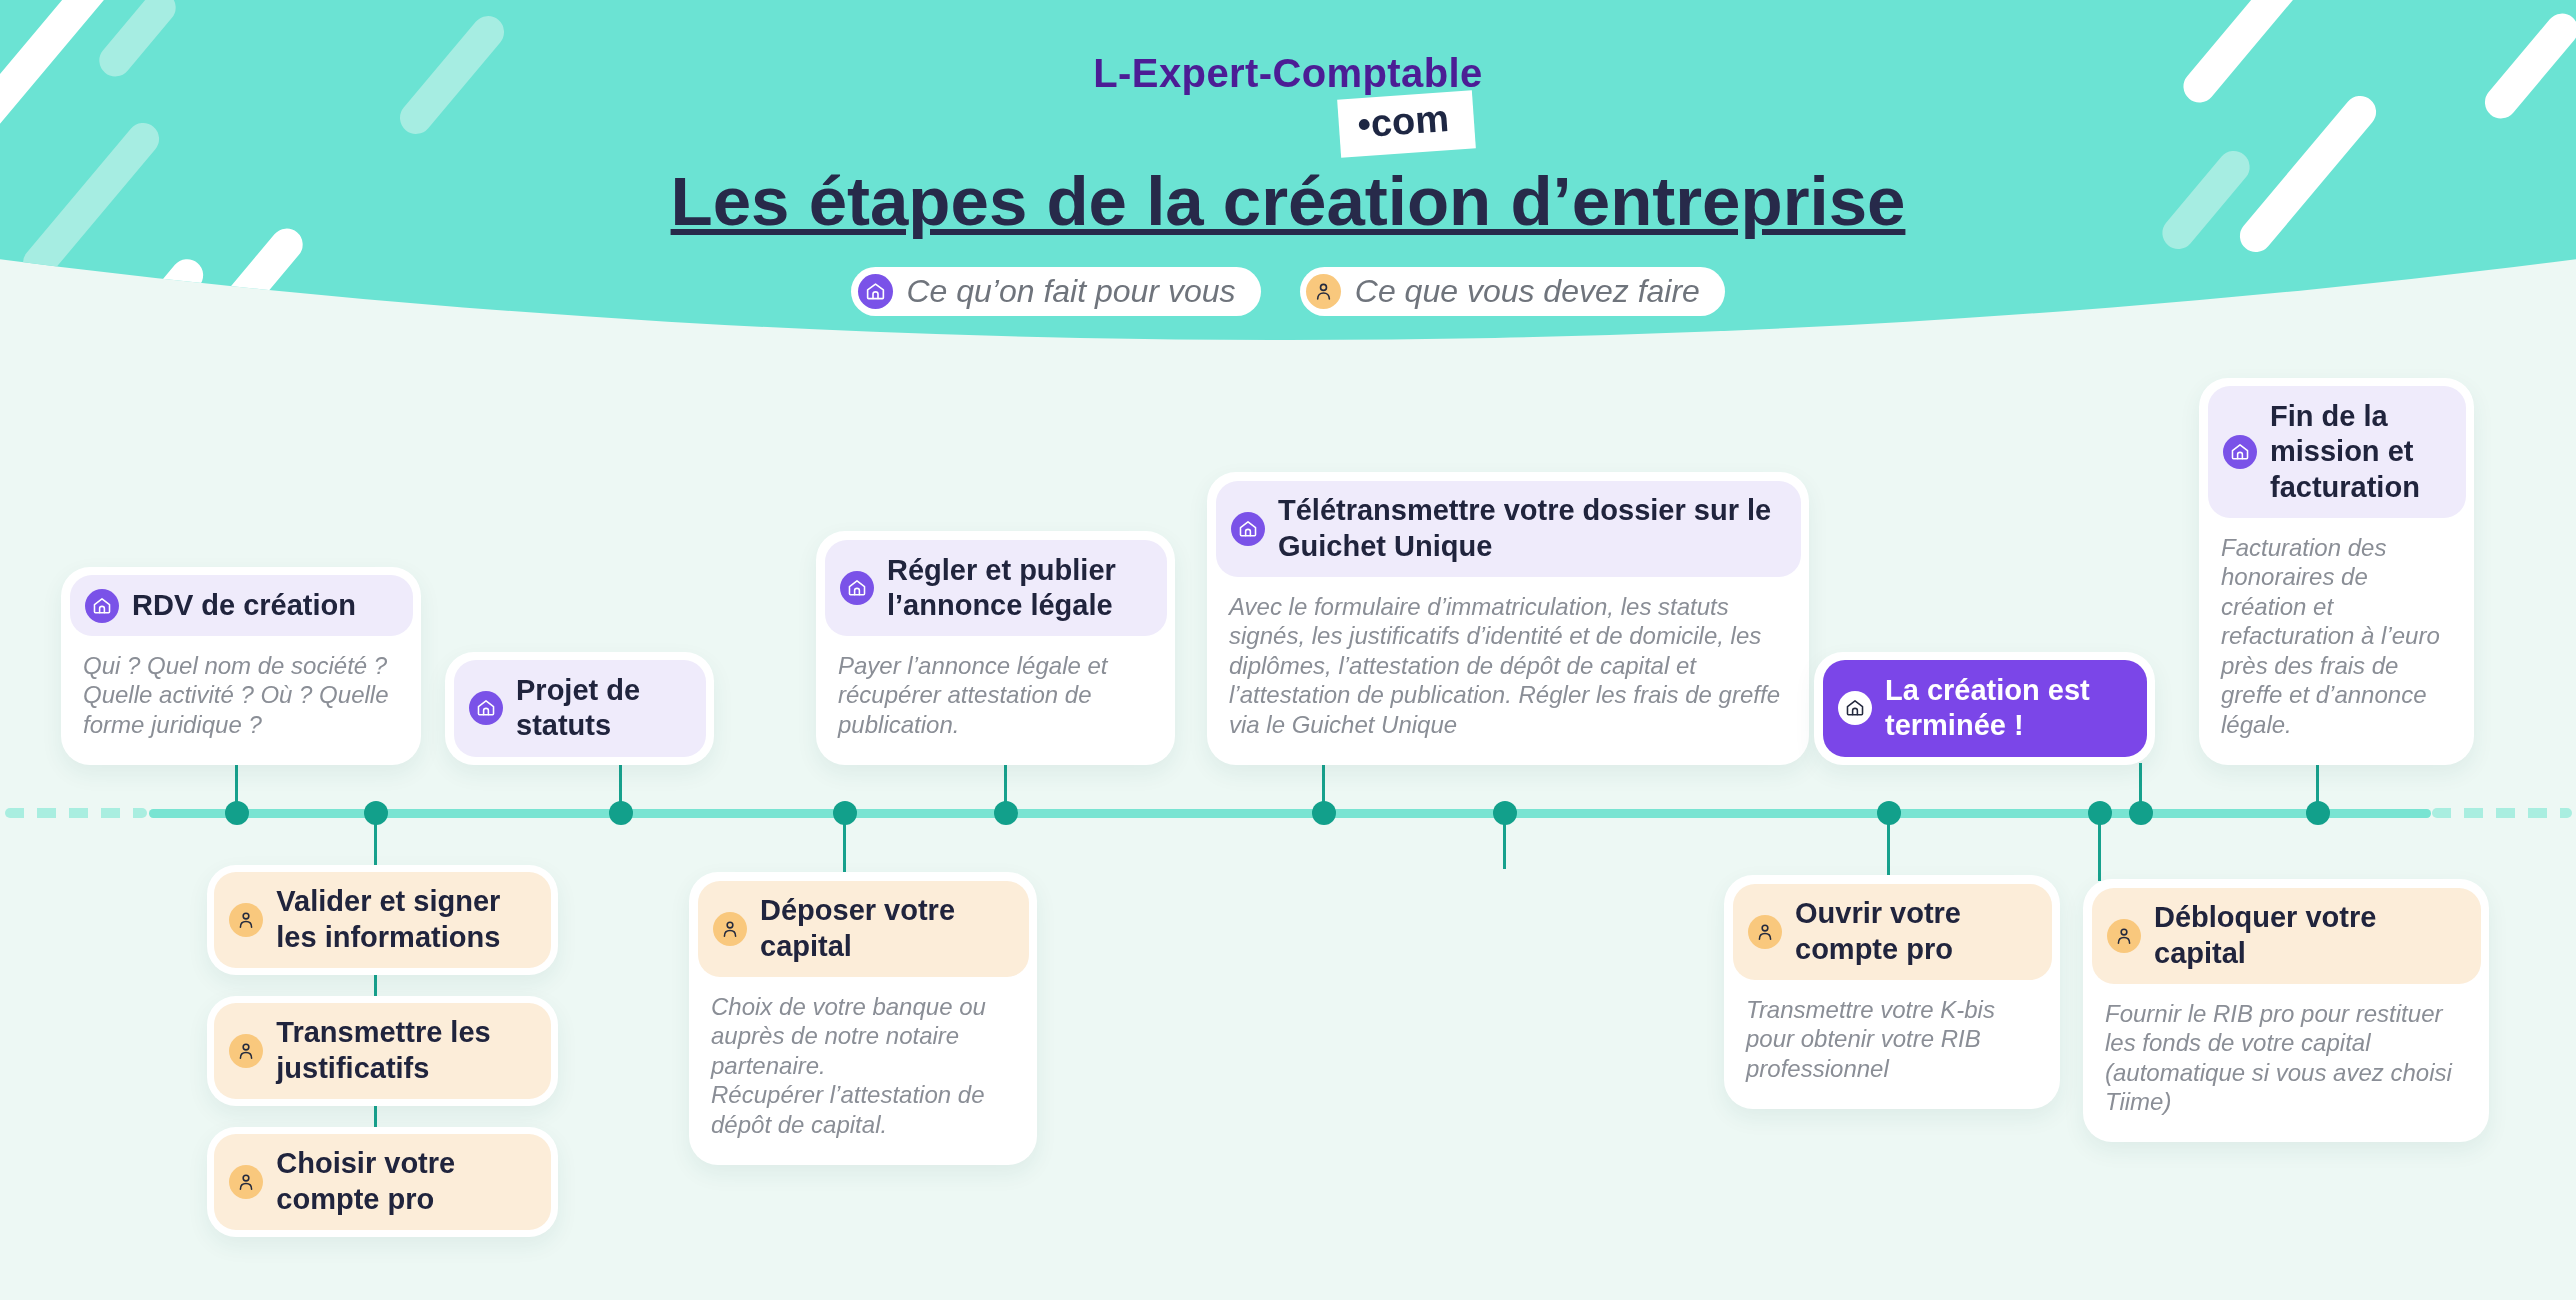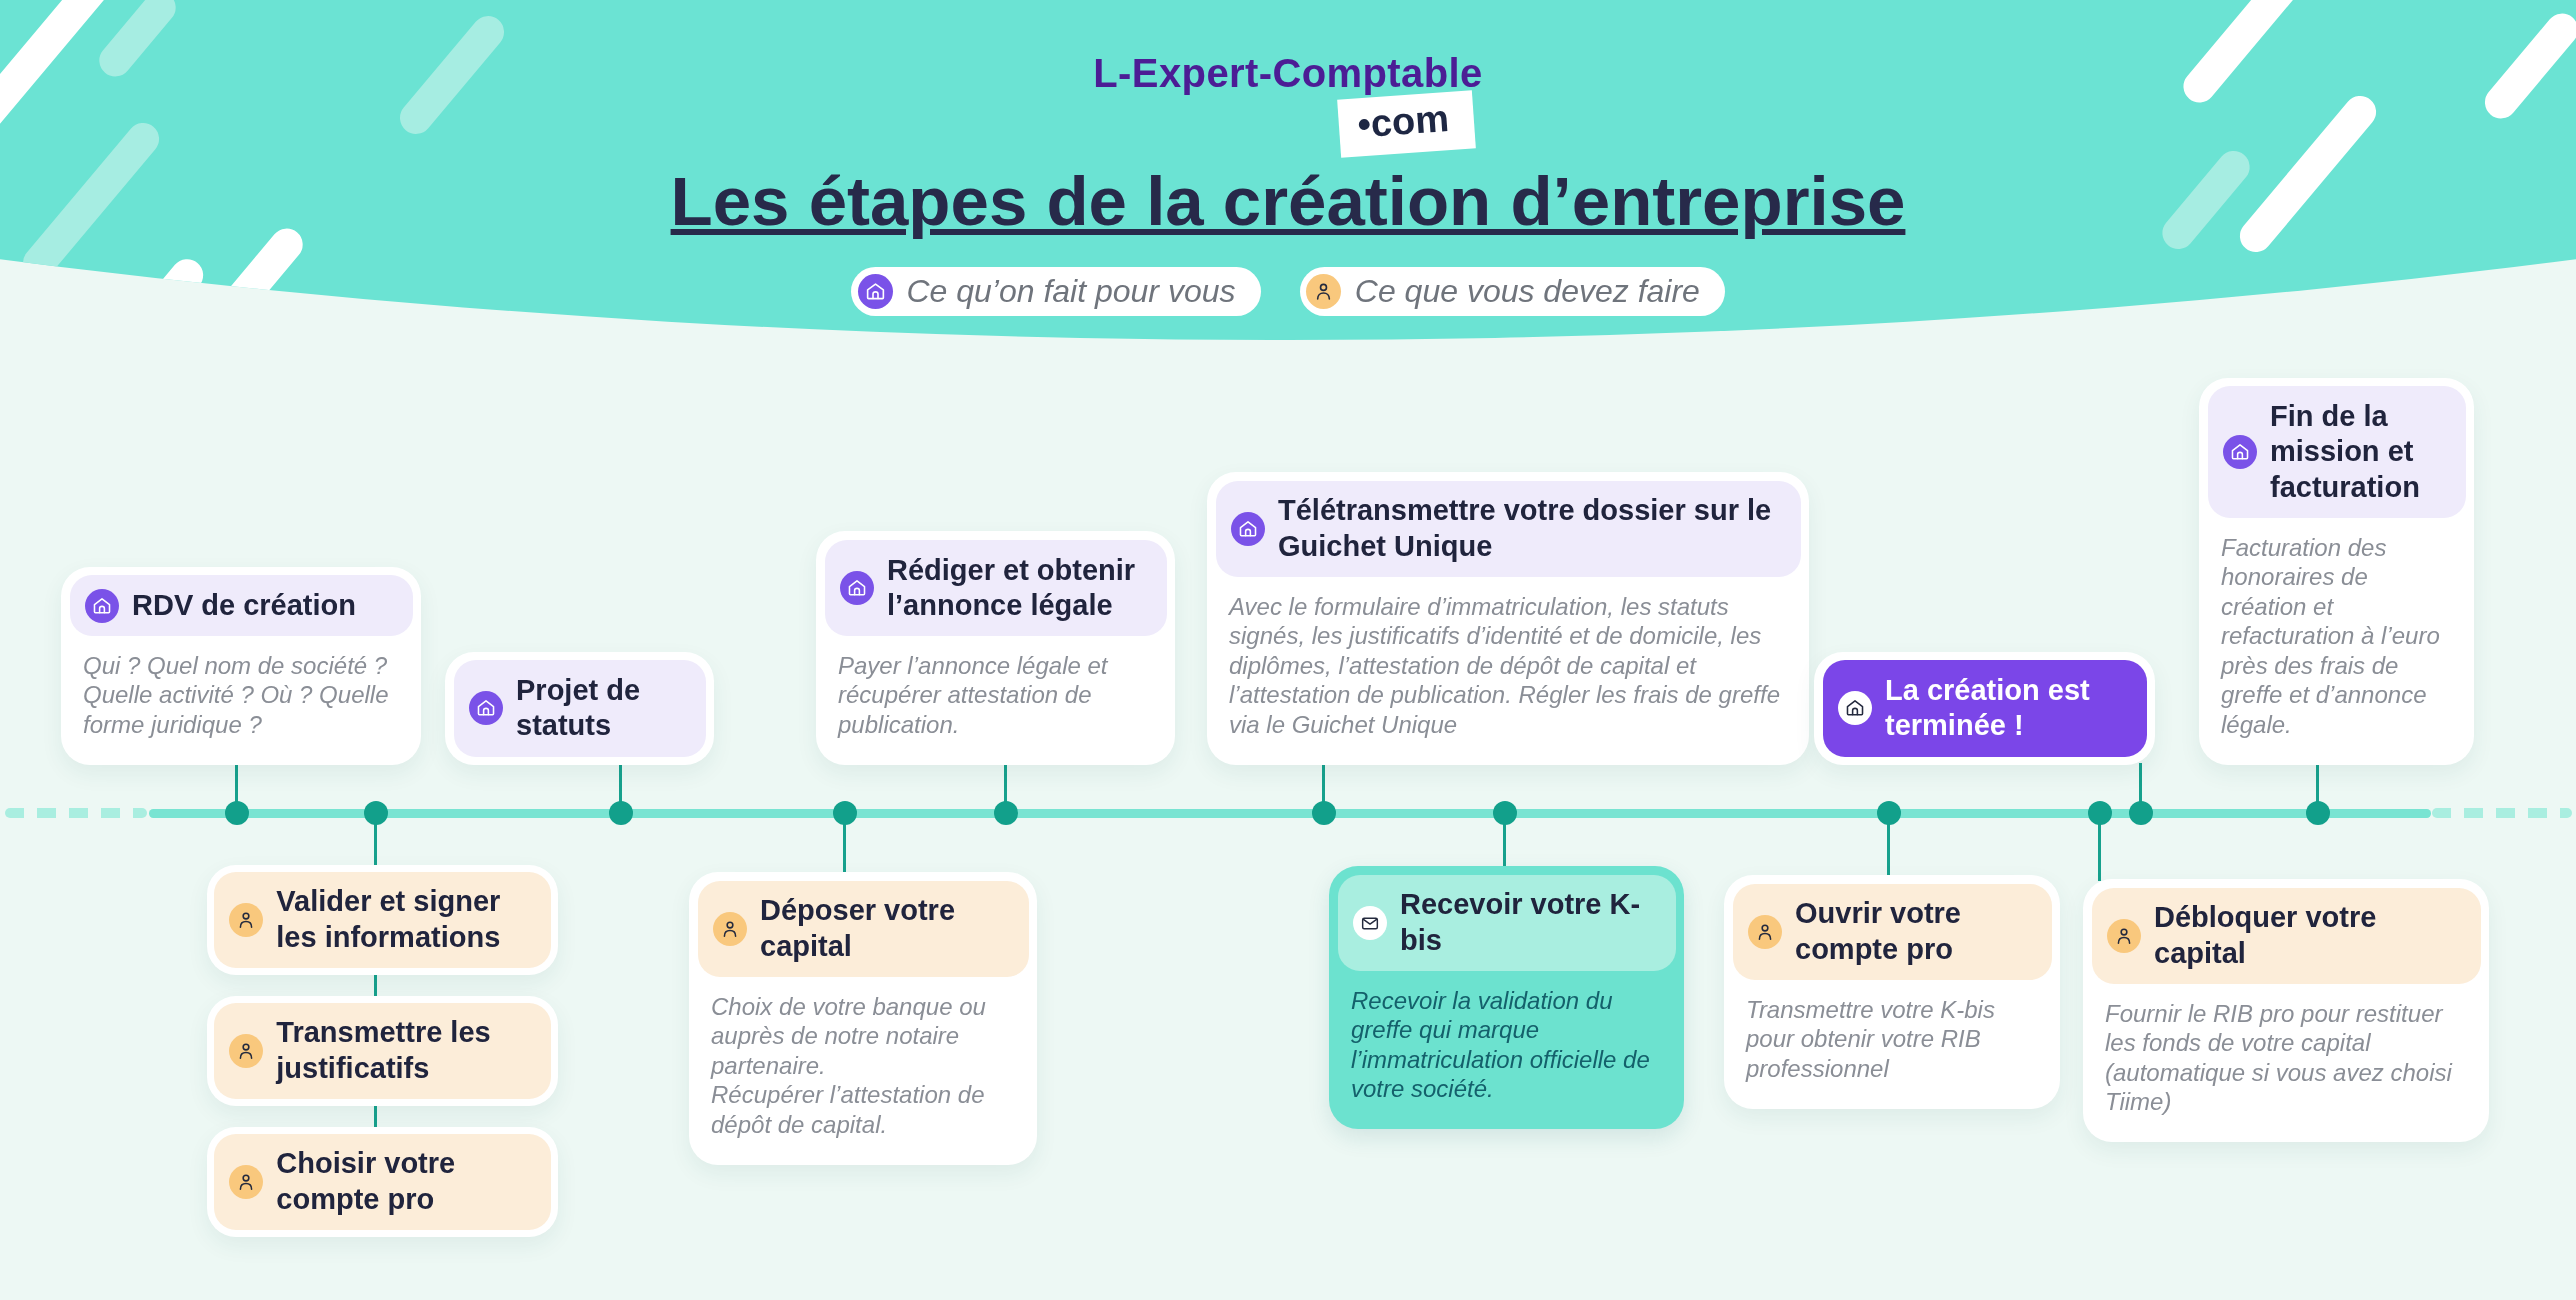--- a/index.html
+++ b/index.html
@@ -193,21 +193,21 @@
     </div>
   </div>
 
   <div class="card top" style="left:816px; width:359px;">
     <div class="head lav">
       <span class="circ purple c40">
         <svg width="22" height="22" viewBox="0 0 24 24">
             <use href="#ic-house"></use>
           </svg>
       </span>
-      <span>Rédiger et obtenir l’annonce légale</span>
+      <span>Régler et publier l’annonce légale</span>
     </div>
     <div class="body">Payer l’annonce légale et récupérer attestation de publication.</div>
   </div>
 
   <div class="card top" style="left:1207px; width:602px;">
     <div class="head lav">
       <span class="circ purple c40">
         <svg width="22" height="22" viewBox="0 0 24 24">
             <use href="#ic-house"></use>
           </svg>
@@ -279,31 +279,20 @@
         <svg width="22" height="22" viewBox="0 0 24 24">
             <use href="#ic-person"></use>
           </svg>
       </span>
       <span>Déposer votre capital</span>
     </div>
     <div class="body">Choix de votre banque ou auprès de notre notaire partenaire.
 Récupérer l’attestation de dépôt de capital.</div>
   </div>
 
-  <div class="card tealcard" style="left:1329px; top:866px; width:355px;">
-    <div class="head tealhead">
-      <span class="circ white c40">
-        <svg width="22" height="22" viewBox="0 0 24 24">
-            <use href="#ic-envelope"></use>
-          </svg>
-      </span>
-      <span>Recevoir votre K-bis</span>
-    </div>
-    <div class="body">Recevoir la validation du greffe qui marque l’immatriculation officielle de votre société.</div>
-  </div>
 
   <div class="card" style="left:1724px; top:875px; width:336px;">
     <div class="head cream">
       <span class="circ orange c40">
         <svg width="22" height="22" viewBox="0 0 24 24">
             <use href="#ic-person"></use>
           </svg>
       </span>
       <span>Ouvrir votre compte pro</span>
     </div>

